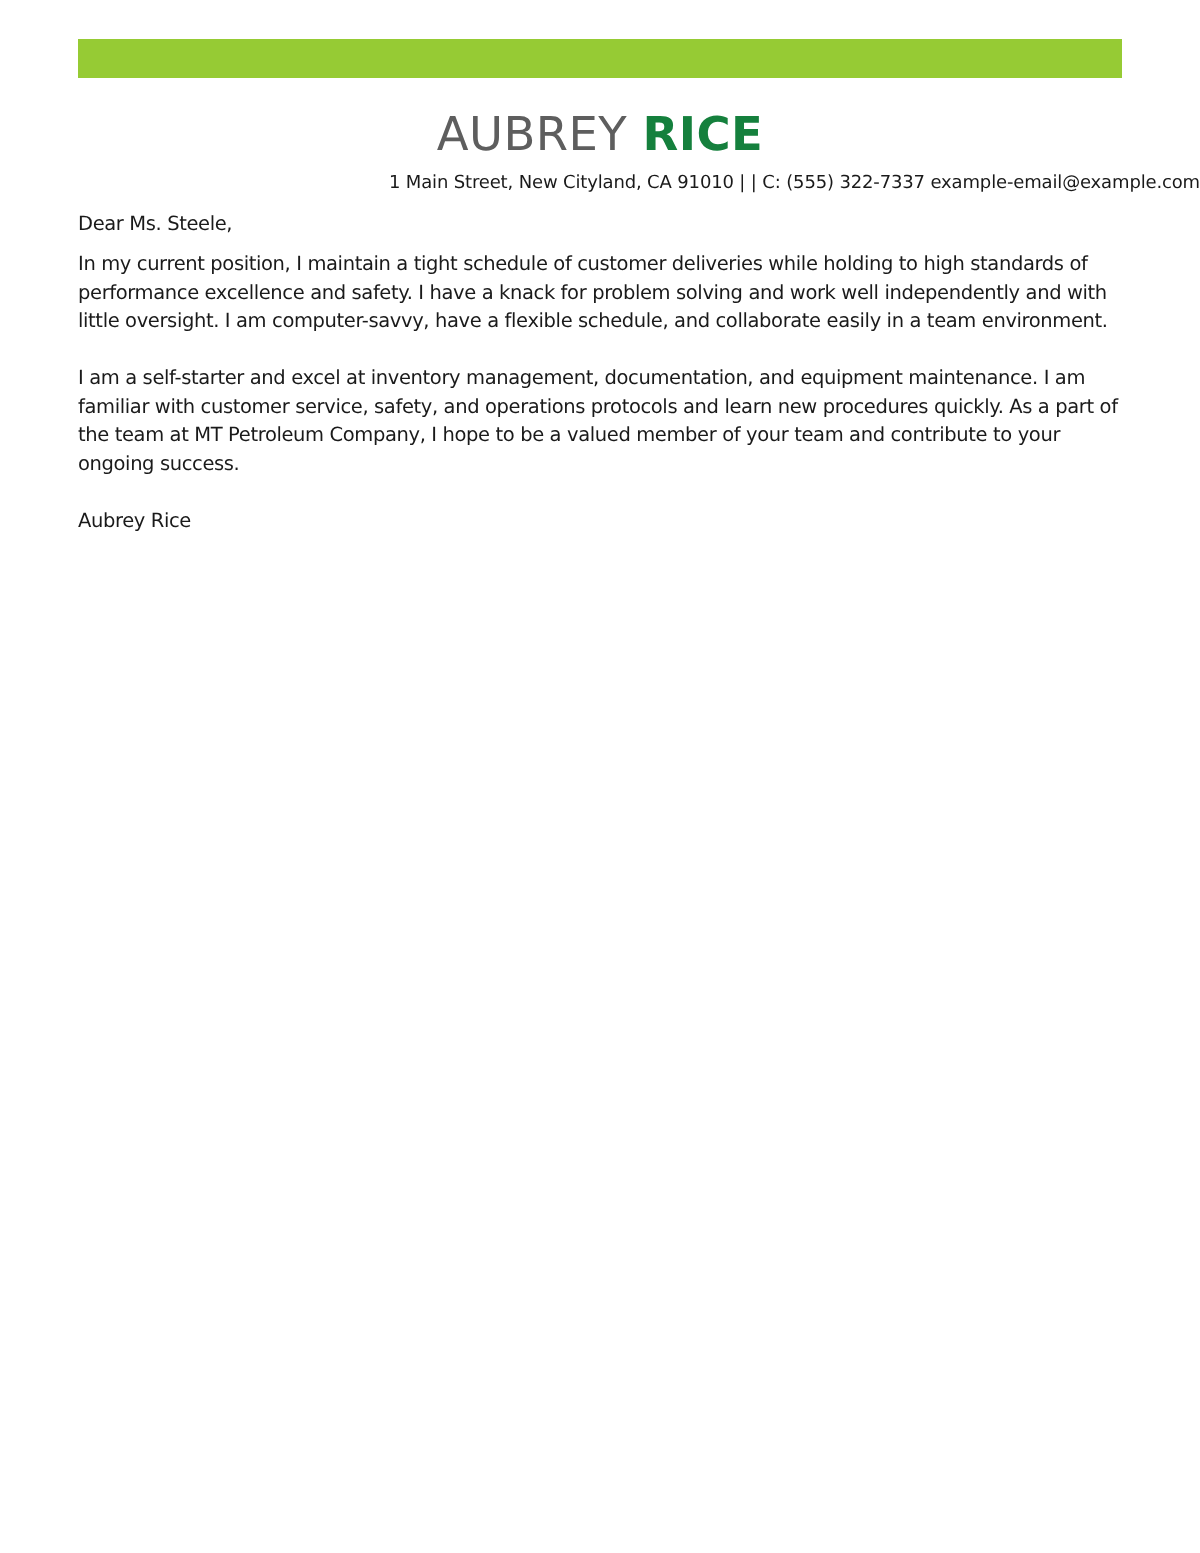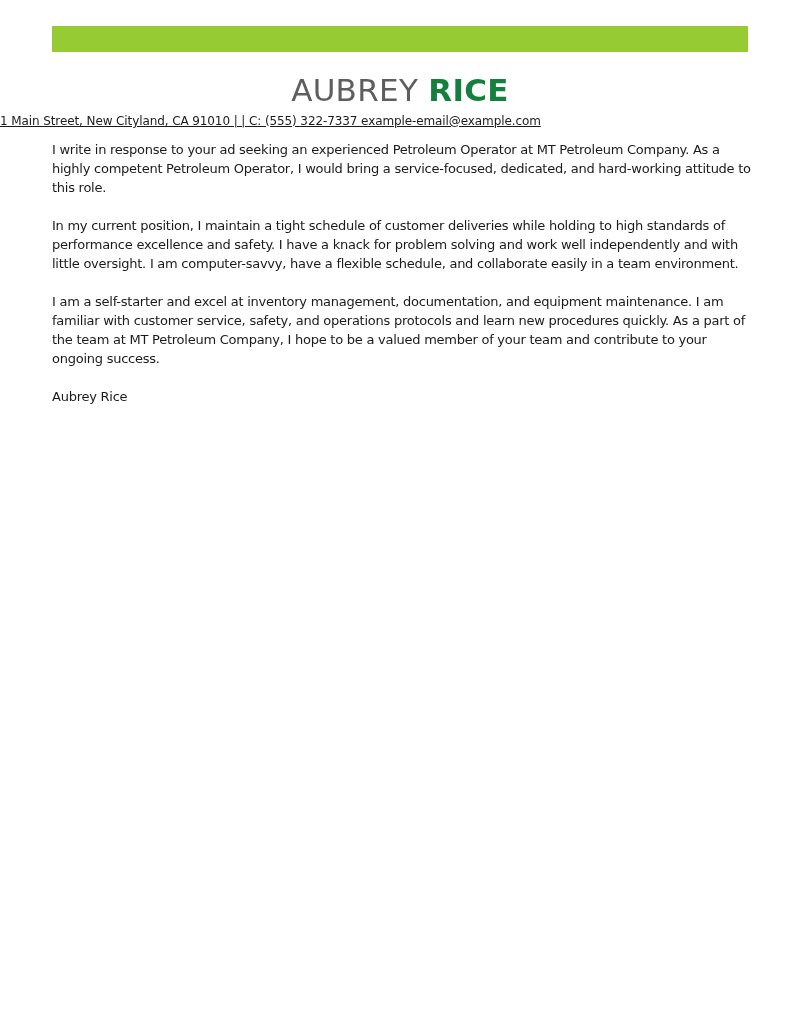--- a/index.html
+++ b/index.html
@@ -43,26 +43,25 @@
     }
     .name-last {
       color: #15803d;
       font-weight: bold;
     }
     .contact-line {
       position: absolute;
       left: 0;
       top: 113px;
       width: 800px;
-      text-align: left;
+      text-align: right;
       font-size: 12px;
       line-height: 16px;
       color: #1a1a1a;
       letter-spacing: -0.1px;
-      text-decoration: underline;
     }
     .letter {
       position: absolute;
       left: 52px;
       top: 140px;
       width: 700px;
       font-size: 13px;
       line-height: 19px;
       letter-spacing: -0.25px;
       color: #1a1a1a;
@@ -81,17 +80,17 @@
 <div class="accent-bar"></div>
 
 <h1 class="name-heading">
   <span class="name-first">AUBREY</span>
   <span class="name-last">RICE</span>
 </h1>
 
 <div class="contact-line">1 Main Street, New Cityland, CA 91010 | | C: (555) 322-7337 example-email@example.com</div>
 
 <div class="letter">
-  <p class="body-para">I write in response to your ad seeking an experienced Petroleum Operator at MT Petroleum Company. As a highly competent Petroleum Operator, I would bring a service-focused, dedicated, and hard-working attitude to this role.</p>
+  <p class="salutation">Dear Ms. Steele,</p>
   <p class="body-para">In my current position, I maintain a tight schedule of customer deliveries while holding to high standards of performance excellence and safety. I have a knack for problem solving and work well independently and with little oversight. I am computer-savvy, have a flexible schedule, and collaborate easily in a team environment.</p>
   <p class="body-para">I am a self-starter and excel at inventory management, documentation, and equipment maintenance. I am familiar with customer service, safety, and operations protocols and learn new procedures quickly. As a part of the team at MT Petroleum Company, I hope to be a valued member of your team and contribute to your ongoing success.</p>
   <p class="signature">Aubrey Rice</p>
 </div>
 
 </body></html>

